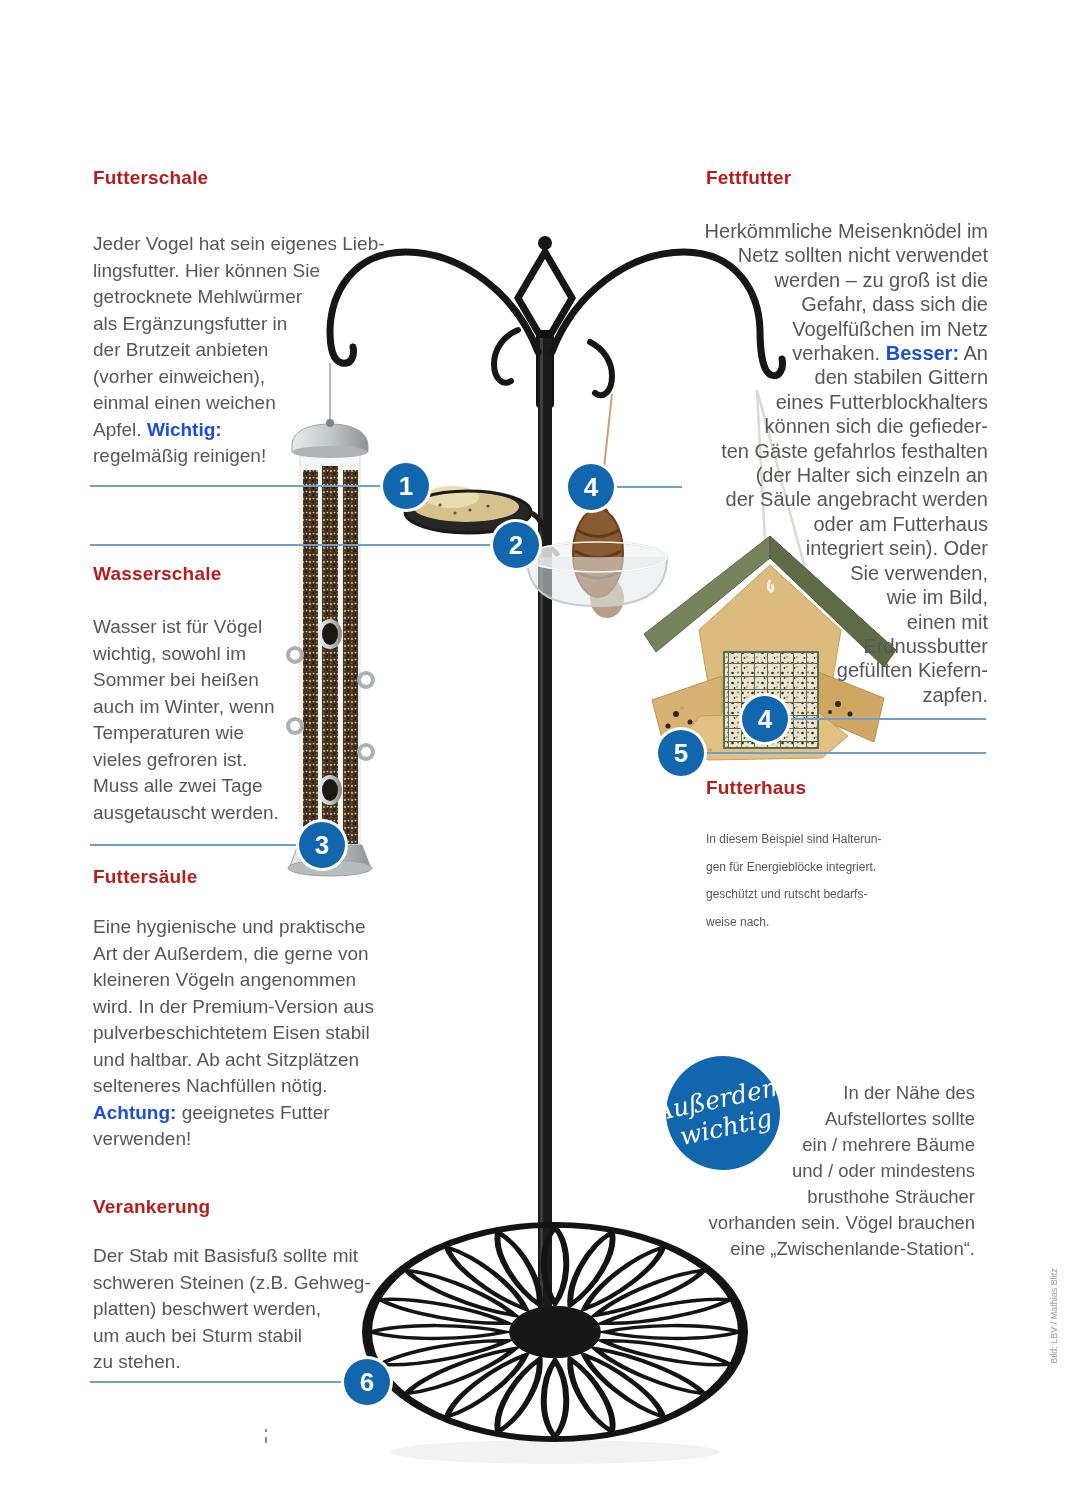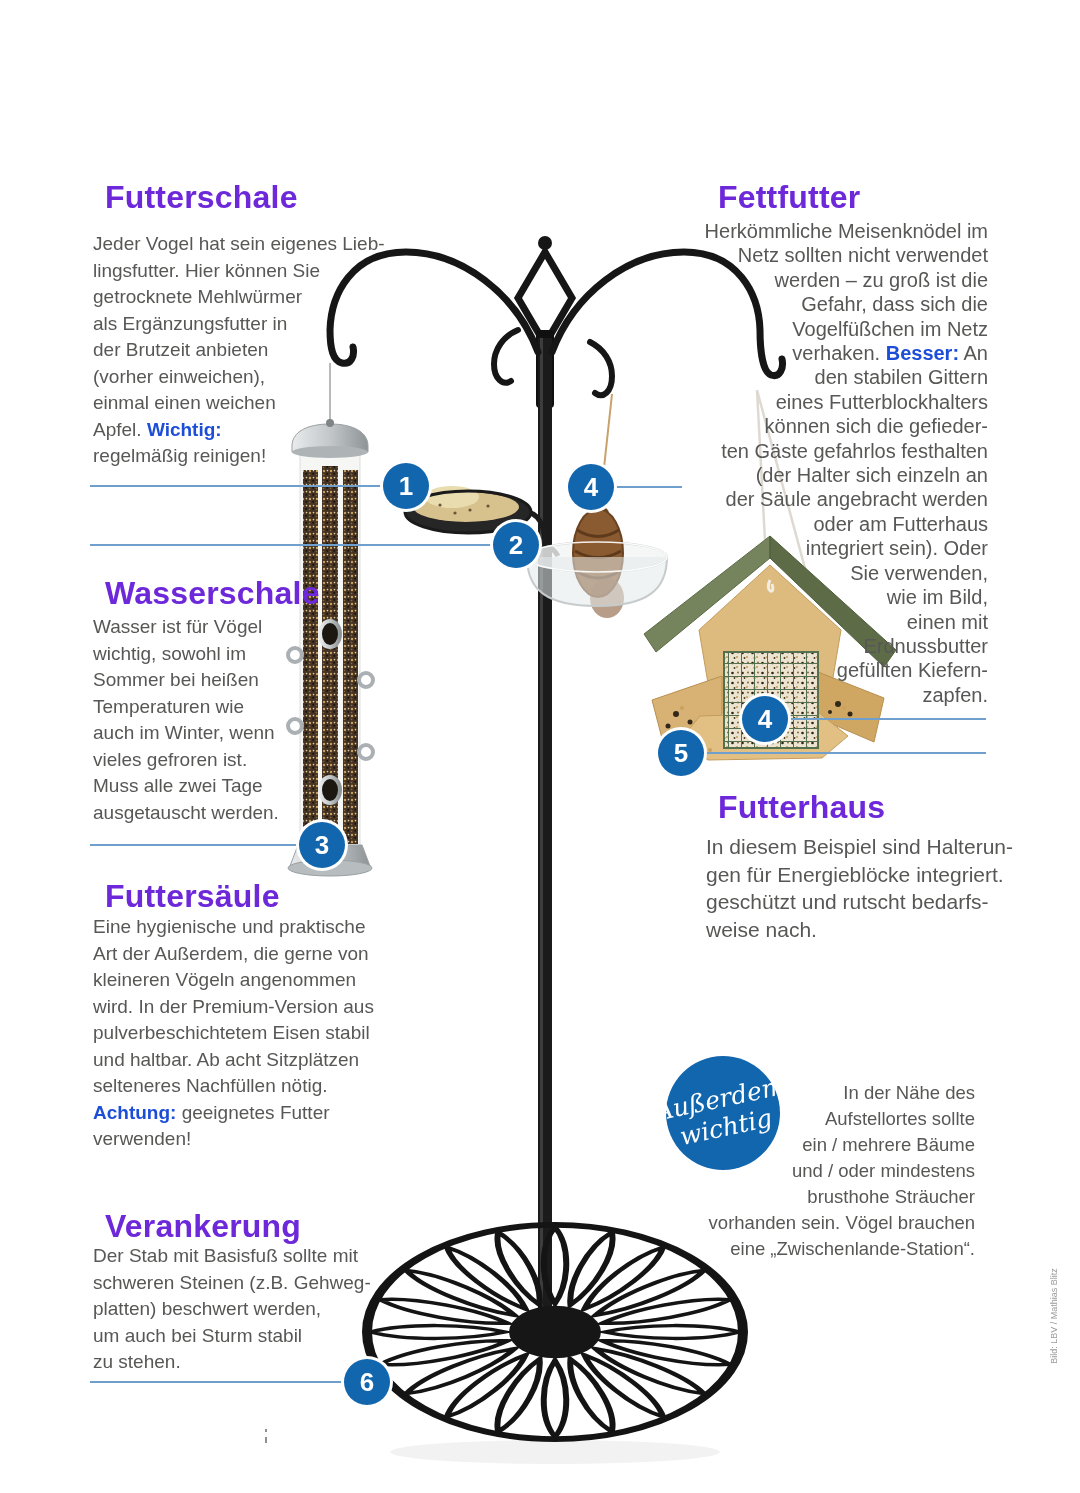--- a/index.html
+++ b/index.html
@@ -1,23 +1,23 @@
 <!DOCTYPE html>
 <html><head>
 <meta charset="utf-8">
 <style>
   html,body{margin:0;padding:0;background:#fff;}
   .page{position:relative;width:1080px;height:1493px;background:#ffffff;overflow:hidden;
         font-family:"Liberation Sans",sans-serif;}
-  h2{margin:12px;font-size:32px;font-weight:700;color:#6d28d9;letter-spacing:.2px;}
+  h2{margin:0;font-size:19px;font-weight:700;color:#b91c1c;letter-spacing:.2px;}
   .para{position:absolute;color:#575756;font-size:19px;line-height:26.5px;z-index:6;}
   .para strong{color:#1d4ed8;}
   .para-right{text-align:right;}
   .fett{font-size:20px;line-height:24.4px;}
-  .haus{font-size:21px;line-height:27.5px;margin-top:7px;}
+  .haus{font-size:12px;line-height:27.5px;}
   .note{font-size:18.5px;line-height:26px;}
   .head{position:absolute;z-index:6;}
   .callout{position:absolute;width:46px;height:46px;border-radius:50%;background:#1266ae;
            color:#fff;font-weight:700;font-size:26px;display:flex;align-items:center;
            justify-content:center;box-shadow:0 0 0 3px #ffffff;z-index:9;}
   .cline{position:absolute;height:2px;background:#6f9fcc;z-index:8;}
   .badge{position:absolute;left:666px;top:1056px;width:114px;height:114px;border-radius:50%;
          background:#1266ae;z-index:7;display:flex;flex-direction:column;align-items:center;
          justify-content:center;transform:rotate(-12deg);}
   .badge div{color:#ffffff;font-family:"DejaVu Serif",serif;font-style:italic;
@@ -207,22 +207,22 @@
       <div class="ln"><span>regelmäßig reinigen!</span></div>
     </div>
 
   <div class="head" style="left:93px;top:563px">
     <h2>Wasserschale</h2>
     </div>
   <div class="para" style="left:93px;top:614px;width:280px">
       <div class="ln"><span>Wasser ist für Vögel</span></div>
       <div class="ln"><span>wichtig, sowohl im</span></div>
       <div class="ln"><span>Sommer bei heißen</span></div>
+      <div class="ln"><span>auch im Winter, wenn</span></div>
       <div class="ln"><span>Temperaturen wie</span></div>
-      <div class="ln"><span>auch im Winter, wenn</span></div>
       <div class="ln"><span>vieles gefroren ist.</span></div>
       <div class="ln"><span>Muss alle zwei Tage</span></div>
       <div class="ln"><span>ausgetauscht werden.</span></div>
     </div>
 
   <div class="head" style="left:93px;top:866px">
     <h2>Futtersäule</h2>
     </div>
   <div class="para" style="left:93px;top:914px;width:330px">
       <div class="ln"><span>Eine hygienische und praktische</span></div>

